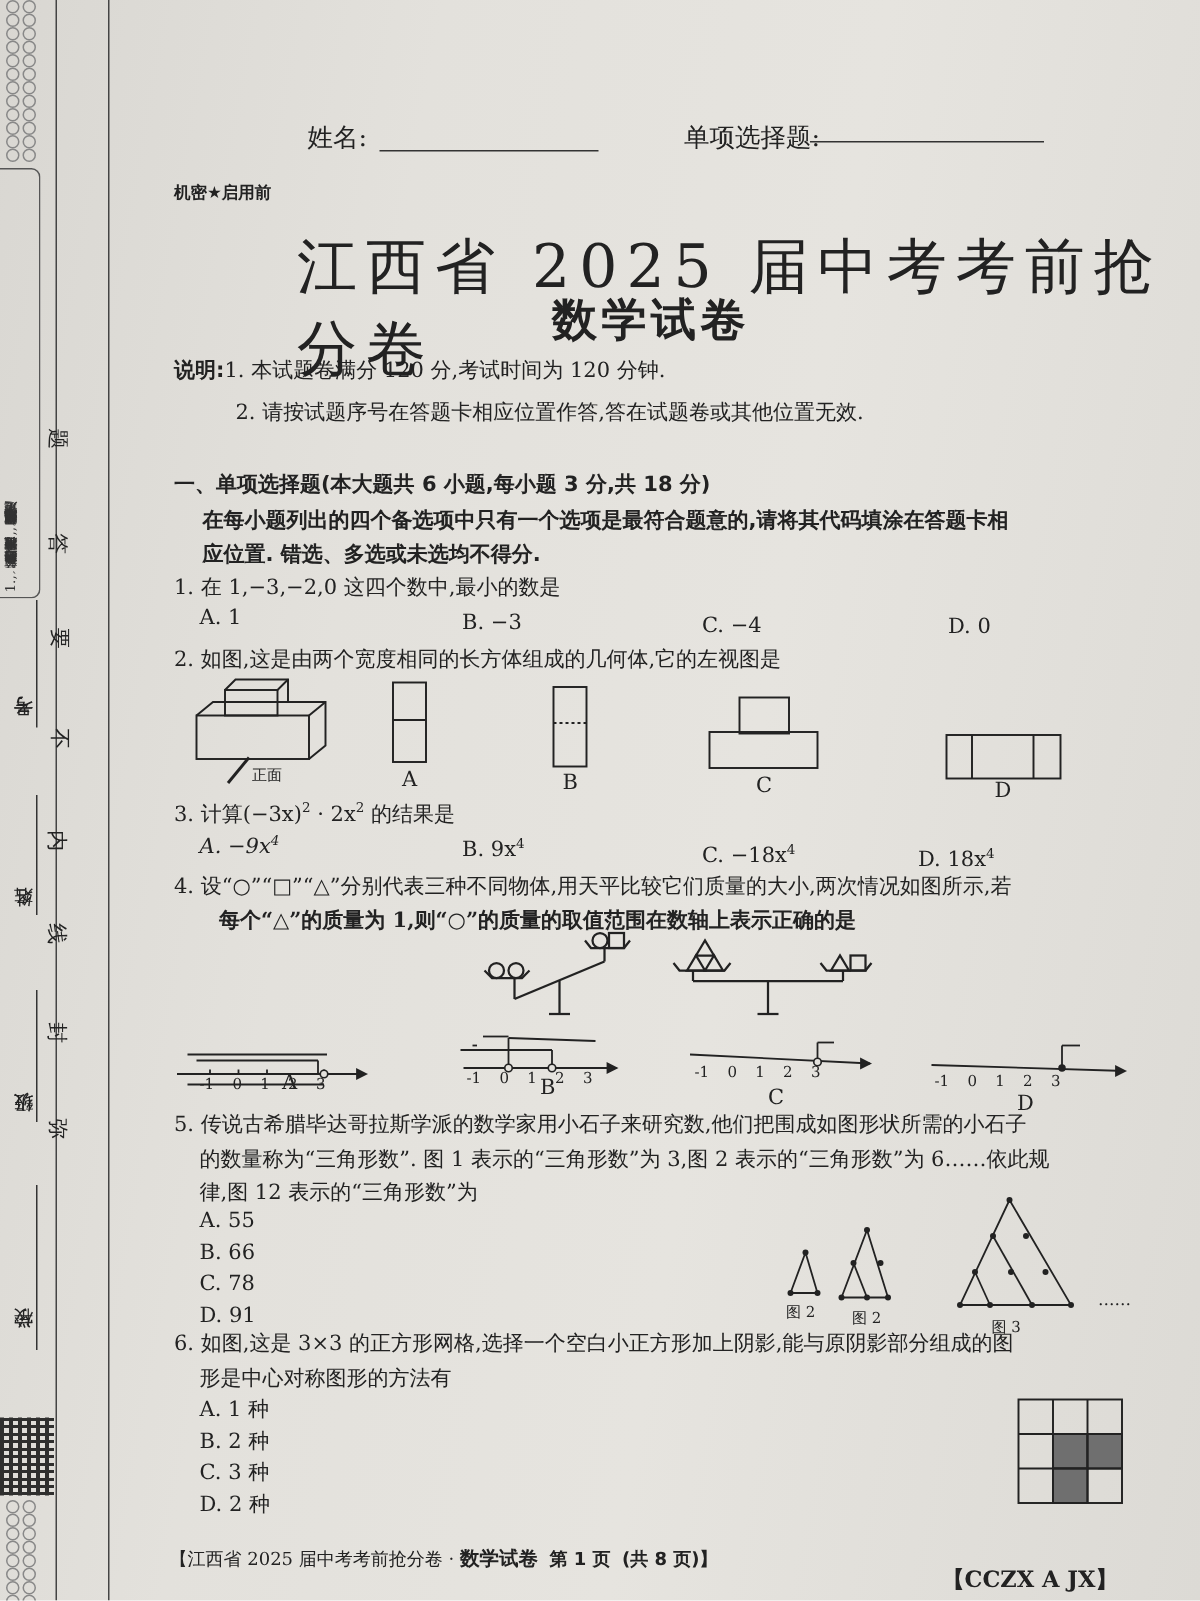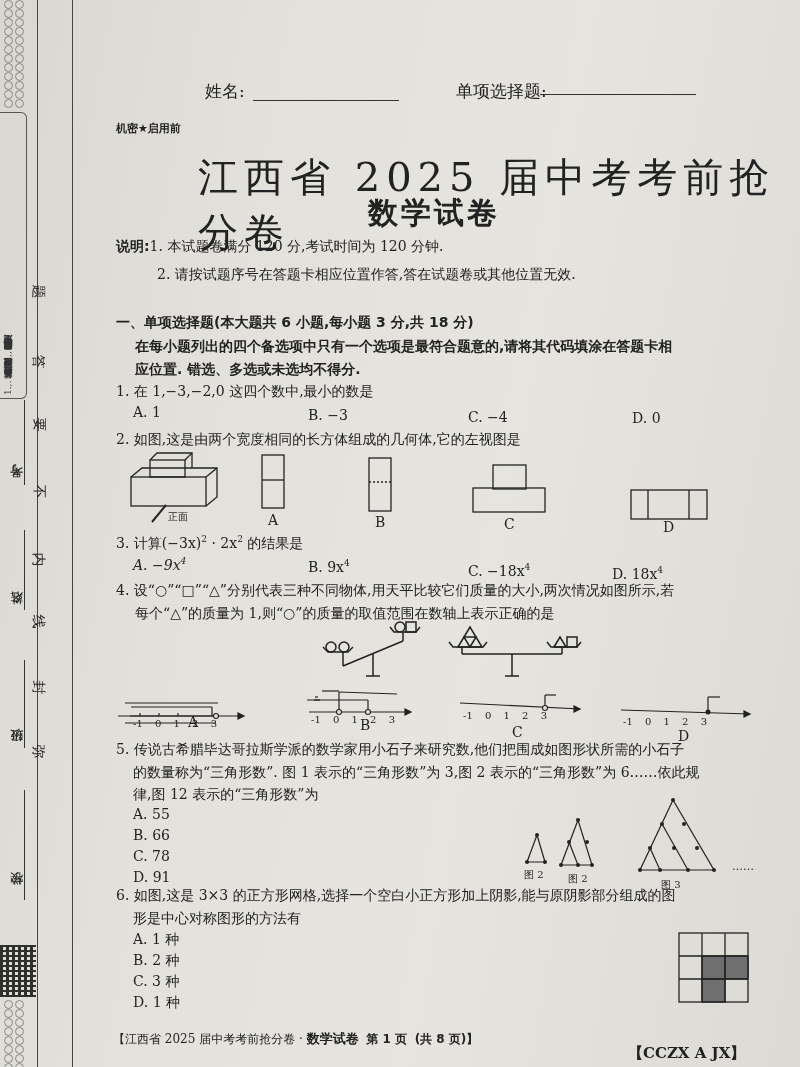--- a/index.html
+++ b/index.html
@@ -282,21 +282,21 @@
 
 <div class="abs txt" style="left:116px; top:534px;">
   <span>3. 计算(−3x)</span><sup style="font-size:9px;">2</sup><span> · 2x</span><sup style="font-size:9px;">2</sup><span> 的结果是</span>
 </div>
 <div class="abs opt" style="left:133px; top:556px;font-style:italic;"><span>A. −9x</span><sup style="font-size:9px;">4</sup></div>
 <div class="abs opt" style="left:308px; top:558px;"><span>B. 9x</span><sup style="font-size:9px;">4</sup></div>
 <div class="abs opt" style="left:468px; top:562px;"><span>C. −18x</span><sup style="font-size:9px;">4</sup></div>
 <div class="abs opt" style="left:612px; top:565px;"><span>D. 18x</span><sup style="font-size:9px;">4</sup></div>
 
 <div class="abs txt" style="left:116px; top:582px;">4. 设“○”“□”“△”分别代表三种不同物体,用天平比较它们质量的大小,两次情况如图所示,若</div>
-<div class="abs txt" style="left:135px; top:605px;">每个“△”的质量为 1,则“○”的质量的取值范围在数轴上表示正确的是</div>
+<div class="abs txt" style="left:146px; top:605px;font-weight:bold;">每个“△”的质量为 1,则“○”的质量的取值范围在数轴上表示正确的是</div>
 <div class="abs" style="left:133px; top:718px; font-size:10px; word-spacing:9px;">
   <span>-1</span> <span>0</span> <span>1</span> <span>2</span> <span>3</span>
 </div>
 <div class="abs" style="left:311px; top:714px; font-size:10px; word-spacing:9px;">
   <span>-1</span> <span>0</span> <span>1</span> <span>2</span> <span>3</span>
 </div>
 <div class="abs" style="left:463px; top:710px; font-size:10px; word-spacing:9px;">
   <span>-1</span> <span>0</span> <span>1</span> <span>2</span> <span>3</span>
 </div>
 <div class="abs" style="left:623px; top:716px; font-size:10px; word-spacing:9px;">
@@ -320,18 +320,18 @@
 <div class="abs" style="left:570px; top:862px; font-size:10px; left:570px;"></div>
 <div class="abs" style="left:570px; top:0px;"></div>
 <div class="abs" style="left:570px;"></div>
 <div class="abs" style="left:732px; top:860px; font-size:11px;">……</div>
 
 <div class="abs txt" style="left:116px; top:887px;">6. 如图,这是 3×3 的正方形网格,选择一个空白小正方形加上阴影,能与原阴影部分组成的图</div>
 <div class="abs txt" style="left:133px; top:910px;">形是中心对称图形的方法有</div>
 <div class="abs opt" style="left:133px; top:931px;">A. 1 种</div>
 <div class="abs opt" style="left:133px; top:952px;">B. 2 种</div>
 <div class="abs opt" style="left:133px; top:973px;">C. 3 种</div>
-<div class="abs opt" style="left:133px; top:994px;">D. 1 种</div>
+<div class="abs opt" style="left:133px; top:994px;">D. 2 种</div>
 
 <div class="abs footer" style="left:113px; top:1030px;">
   <span>【江西省 2025 届中考考前抢分卷 · </span><span class="bold" style="font-size:13px;">数学试卷</span>&nbsp;&nbsp;<span class="bold">第 1 页</span>&nbsp;&nbsp;<span class="bold">(共 8 页)】</span>
 </div>
 <div class="abs footer-code serif" style="left:628px; top:1044px;">【CCZX A JX】</div>
 
 </body></html>

